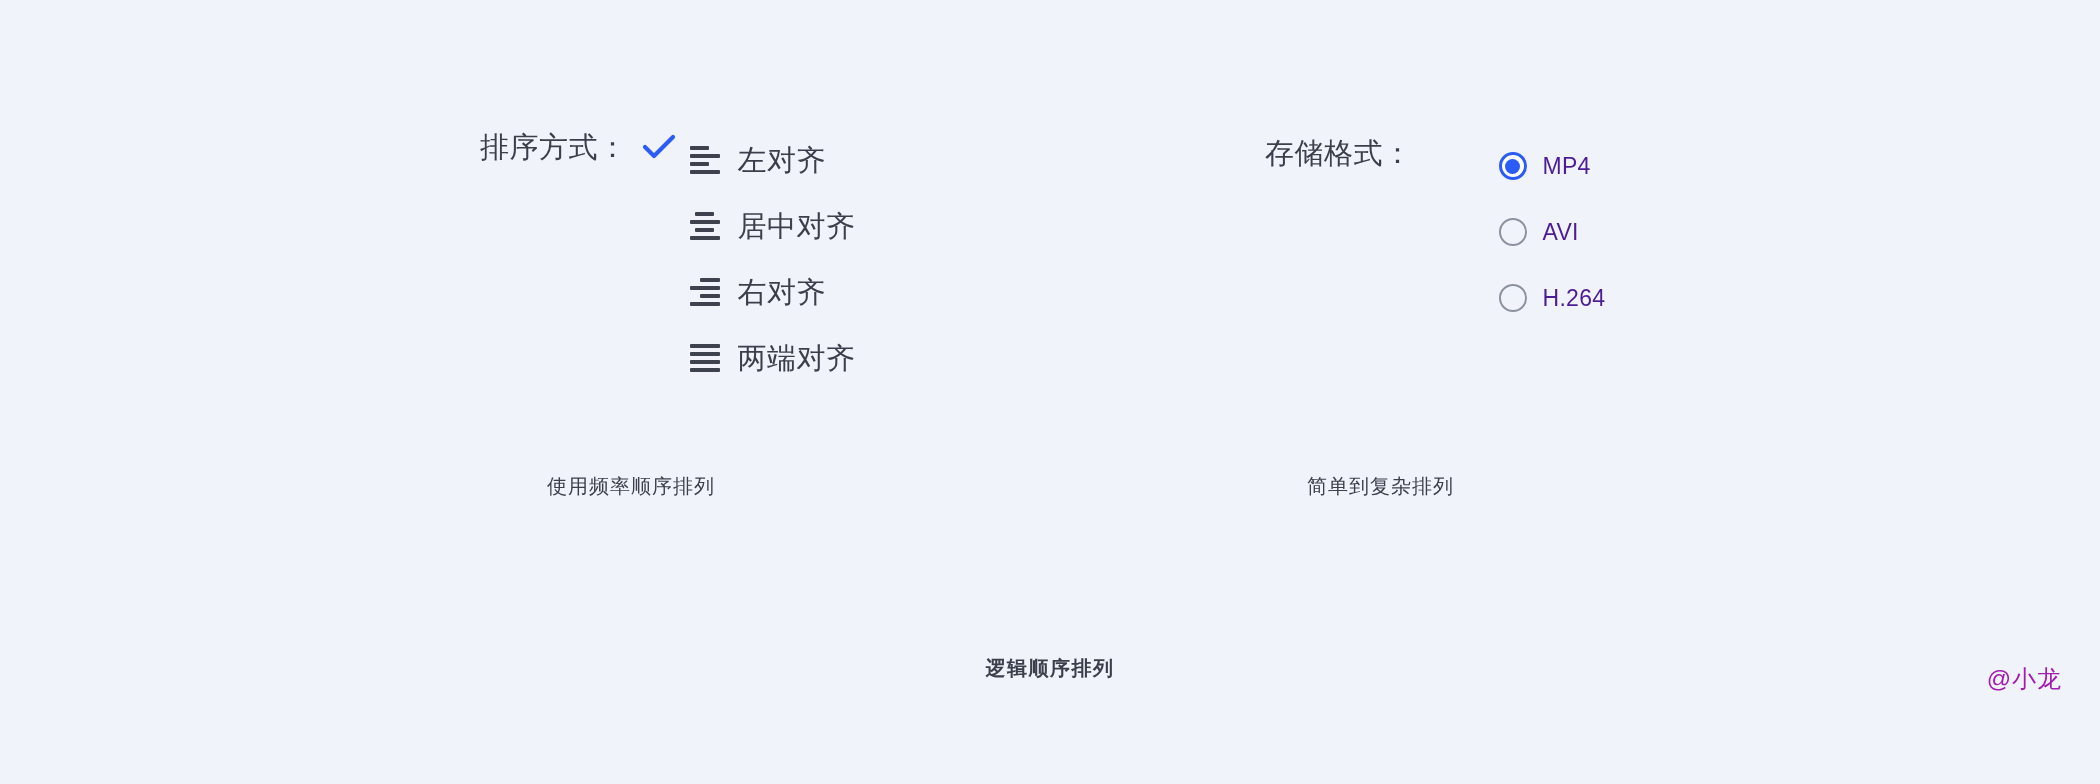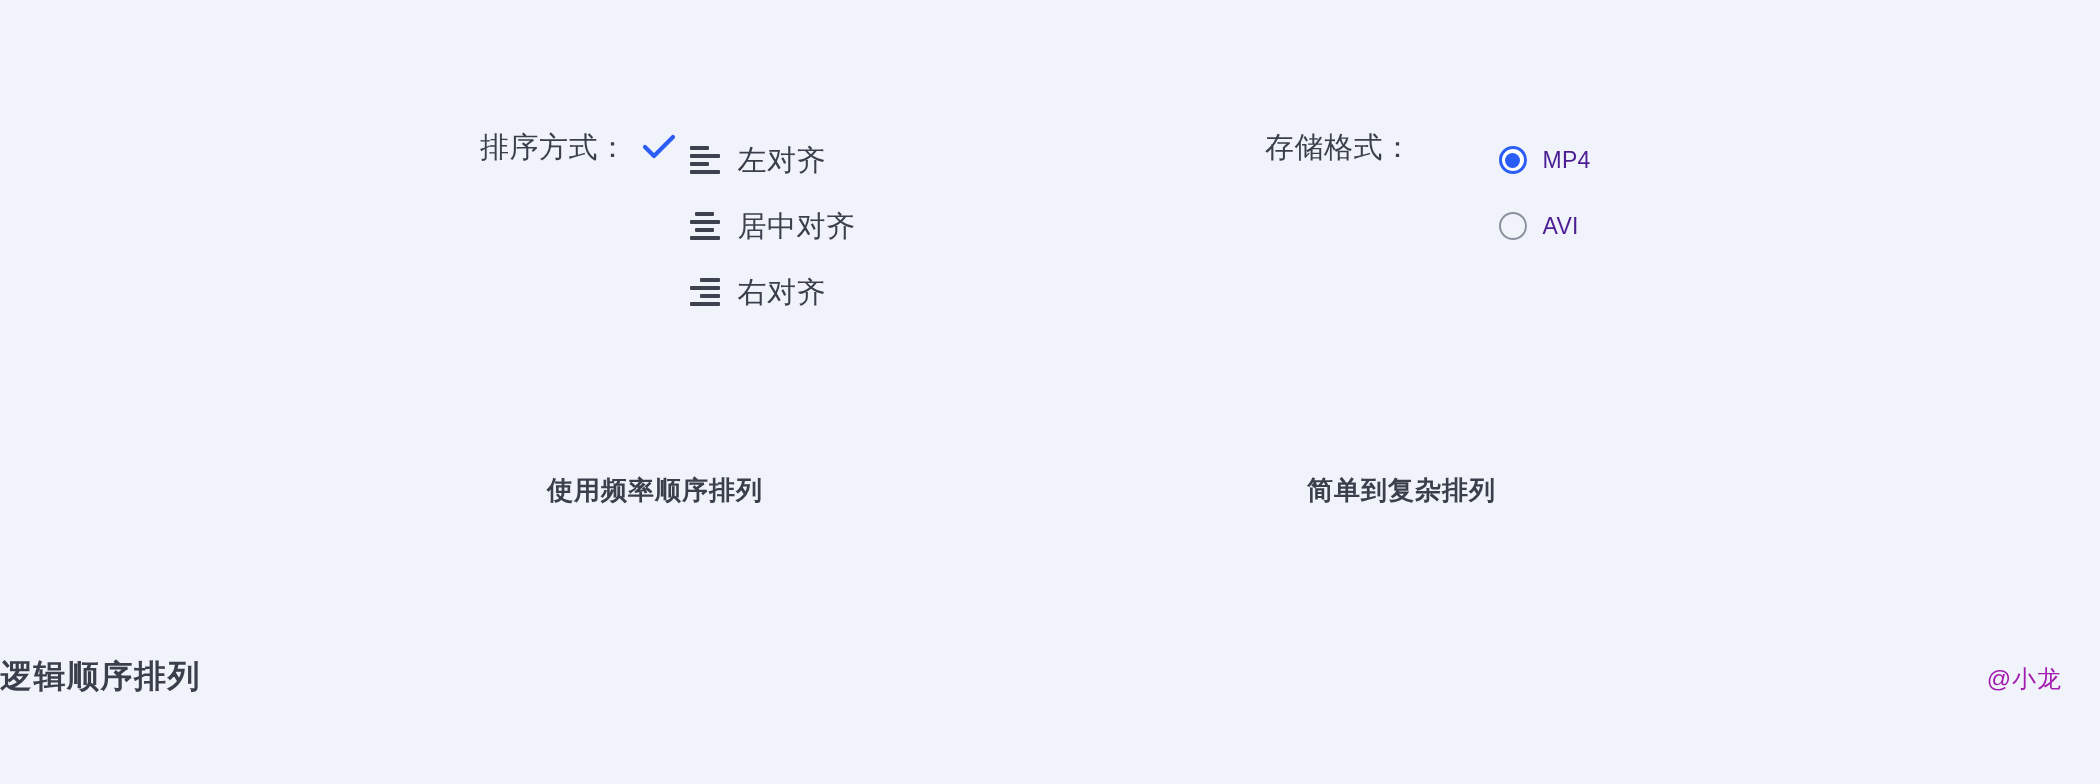--- a/index.html
+++ b/index.html
@@ -33,21 +33,21 @@
   #col-store { left: 1050px; width: 1050px; }
 
   
   .group {
     position: absolute;
     display: flex;
     flex-direction: row;
     align-items: flex-start;
   }
   #col-sort  .group { left: 480px; top: 127px; }
-  #col-store .group { left: 215px; top: 127px; gap: 12px; }
+  #col-store .group { left: 215px; top: 133px; gap: 12px; }
 
   .group-label {
     font-size: 29px;
     font-weight: 400;
     color: #3a3f4b;
     line-height: 36px;
     white-space: nowrap;
     letter-spacing: 0.5px;
     padding-top: 2px;
   }
@@ -135,35 +135,36 @@
   .radio-label {
     font-size: 23px;
     color: #4c1d95;
     line-height: 36px;
     letter-spacing: 0.3px;
   }
 
   
   .caption {
     position: absolute;
-    font-size: 26px;
-    font-weight: bold;
+    font-size: 20px;
+    font-weight: normal;
     color: #3a3f4b;
     letter-spacing: 1px;
     white-space: nowrap;
   }
   #cap-left   { left: 547px;  top: 473px; }
   #cap-right  { left: 1307px; top: 473px; }
 
   #cap-bottom {
     position: absolute;
     left: 0;
     top: 655px;
     width: 2100px;
-    font-size: 32px;
+    text-align: center;
+    font-size: 20px;
     font-weight: bold;
     color: #3a3f4b;
     letter-spacing: 1.5px;
   }
 
   #watermark {
     position: absolute;
     right: 38px;
     top: 663px;
     font-size: 24px;
@@ -214,20 +215,29 @@
         <div class="option-row">
           <span class="align-icon align-right">
             <i class="short"></i>
               <i class="long"></i>
               <i class="short"></i>
               <i class="long"></i>
           </span>
           <span class="option-label">右对齐</span>
         </div>
 
+        <div class="option-row">
+          <span class="align-icon align-justify">
+            <i class="long"></i>
+              <i class="long"></i>
+              <i class="long"></i>
+              <i class="long"></i>
+          </span>
+          <span class="option-label">两端对齐</span>
+        </div>
 
       </div>
     </div>
   </div>
 
   <div class="column" id="col-store">
 
     <div class="group">
 
       <div class="group-label">存储格式：</div>
@@ -240,20 +250,24 @@
           <span class="radio-icon on"></span>
           <span class="radio-label">MP4</span>
         </div>
 
         <div class="option-row">
           <span class="radio-icon off"></span>
           <span class="radio-label">AVI</span>
         </div>
 
 
+        <div class="option-row">
+          <span class="radio-icon off"></span>
+          <span class="radio-label">H.264</span>
+        </div>
 
       </div>
     </div>
   </div>
 
   <div class="caption" id="cap-left">使用频率顺序排列</div>
 
   <div class="caption" id="cap-right">简单到复杂排列</div>
 
   <div id="cap-bottom">逻辑顺序排列</div>

